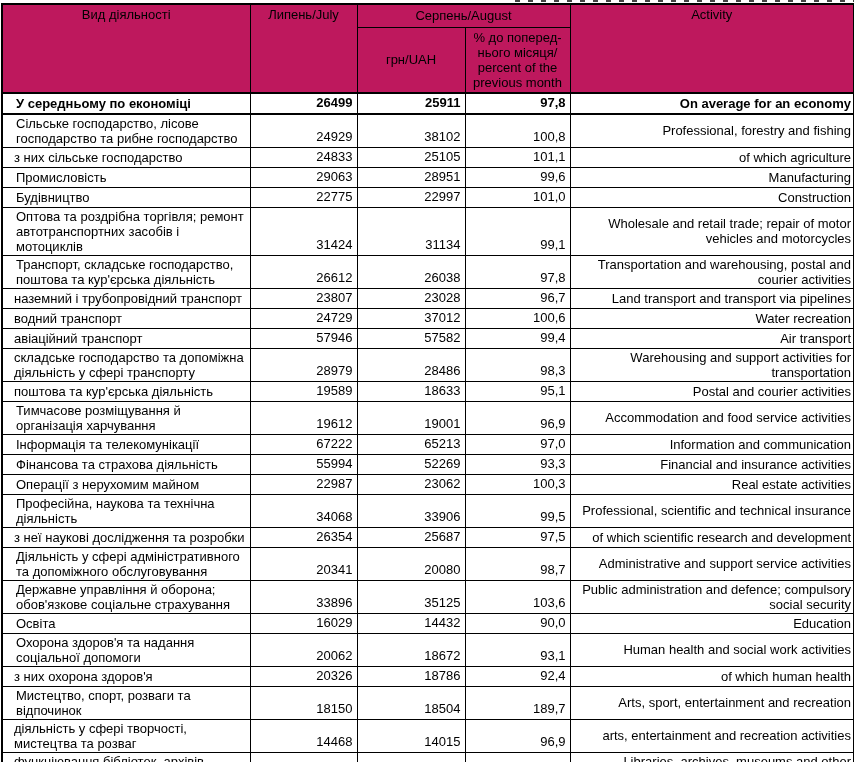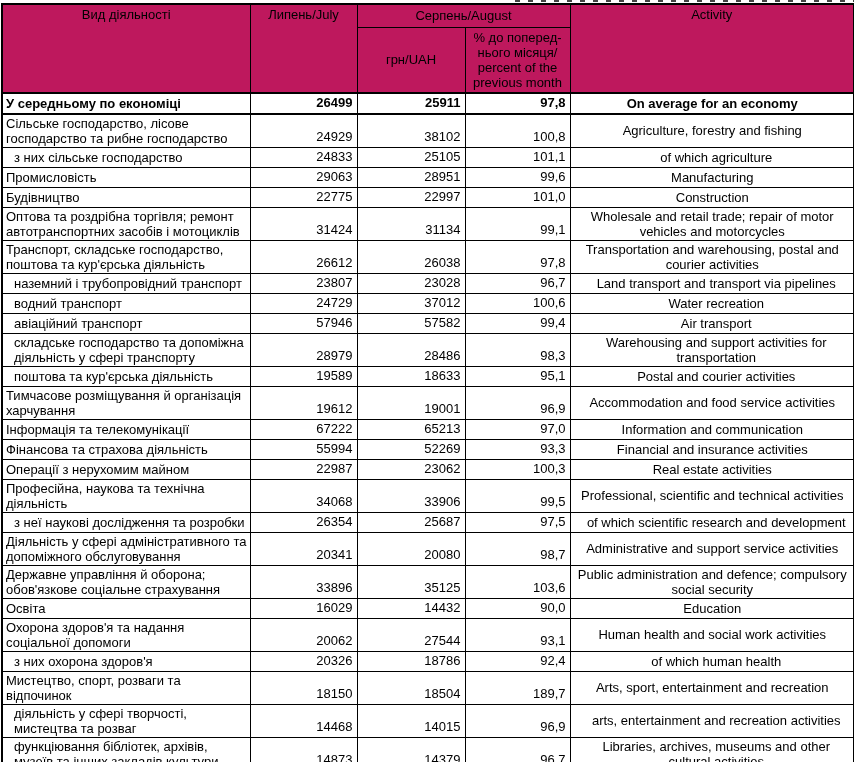--- a/index.html
+++ b/index.html
@@ -61,24 +61,24 @@
   th.sub-head  { vertical-align: middle; }
   th.thick-bottom { border-bottom: 2px solid #000000; }
   th.pct-head { white-space: pre-line; }
 
   tbody tr { height: 20px; }
   tbody td { padding: 1px 2px; }
 
   td.c-uk {
     text-align: left;
     vertical-align: middle;
-    padding-left: 3px;
+    padding-left: 13px;
   }
   td.c-en {
-    text-align: center;
+    text-align: right;
     vertical-align: middle;
     padding-left: 3px;
   }
   td.c-num {
     text-align: right;
     vertical-align: bottom;
     padding-right: 4px;
     padding-bottom: 3px;
   }
   td.ind { padding-left: 11px; }
@@ -125,21 +125,21 @@
         <td class="c-num">26499</td>
         <td class="c-num">25911</td>
         <td class="c-num">97,8</td>
         <td class="c-en">On average for an economy</td>
       </tr>
       <tr>
         <td class="c-uk">Сільське господарство, лісове господарство та рибне господарство</td>
         <td class="c-num">24929</td>
         <td class="c-num">38102</td>
         <td class="c-num">100,8</td>
-        <td class="c-en">Agriculture, forestry and fishing</td>
+        <td class="c-en">Professional, forestry and fishing</td>
       </tr>
       <tr>
         <td class="c-uk ind">з них сільське господарство</td>
         <td class="c-num">24833</td>
         <td class="c-num">25105</td>
         <td class="c-num">101,1</td>
         <td class="c-en ind">of which agriculture</td>
       </tr>
       <tr>
         <td class="c-uk">Промисловість</td>
@@ -230,21 +230,21 @@
         <td class="c-num">22987</td>
         <td class="c-num">23062</td>
         <td class="c-num">100,3</td>
         <td class="c-en">Real estate activities</td>
       </tr>
       <tr>
         <td class="c-uk">Професійна, наукова та технічна діяльність</td>
         <td class="c-num">34068</td>
         <td class="c-num">33906</td>
         <td class="c-num">99,5</td>
-        <td class="c-en">Professional, scientific and technical activities</td>
+        <td class="c-en">Professional, scientific and technical insurance</td>
       </tr>
       <tr>
         <td class="c-uk ind">з неї наукові дослідження та розробки</td>
         <td class="c-num">26354</td>
         <td class="c-num">25687</td>
         <td class="c-num">97,5</td>
         <td class="c-en ind">of which scientific research and development</td>
       </tr>
       <tr>
         <td class="c-uk">Діяльність у сфері адміністративного та допоміжного обслуговування</td>
@@ -263,21 +263,21 @@
       <tr>
         <td class="c-uk">Освіта</td>
         <td class="c-num">16029</td>
         <td class="c-num">14432</td>
         <td class="c-num">90,0</td>
         <td class="c-en">Education</td>
       </tr>
       <tr>
         <td class="c-uk">Охорона здоров'я та надання соціальної допомоги</td>
         <td class="c-num">20062</td>
-        <td class="c-num">27544</td>
+        <td class="c-num">18672</td>
         <td class="c-num">93,1</td>
         <td class="c-en">Human health and social work activities</td>
       </tr>
       <tr>
         <td class="c-uk ind">з них охорона здоров'я</td>
         <td class="c-num">20326</td>
         <td class="c-num">18786</td>
         <td class="c-num">92,4</td>
         <td class="c-en ind">of which human health</td>
       </tr>

